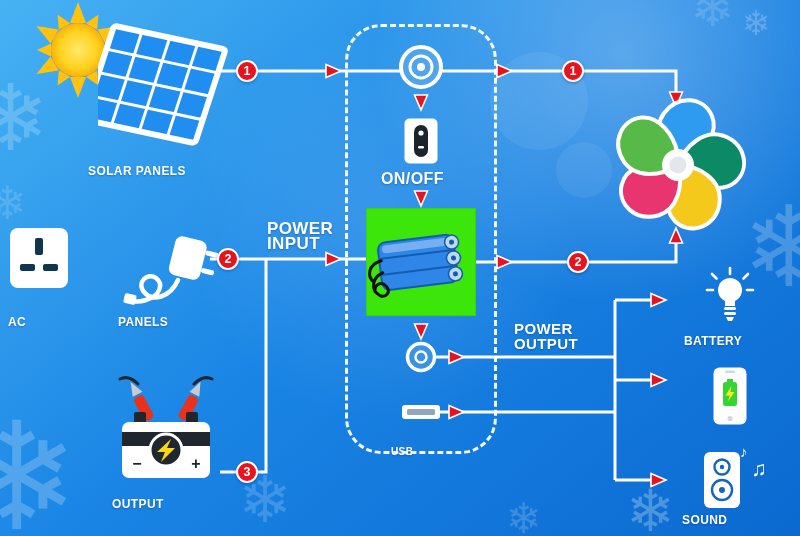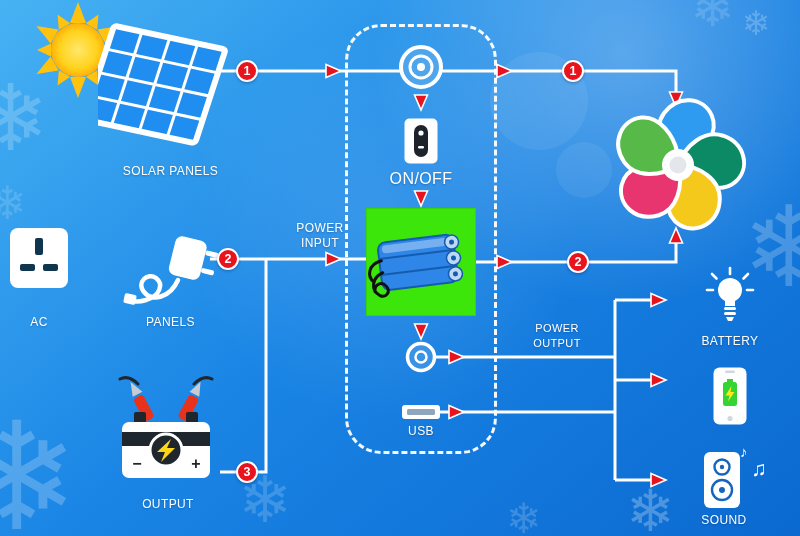--- a/index.html
+++ b/index.html
@@ -7,22 +7,22 @@
   .stage{position:relative;width:800px;height:536px;overflow:hidden;
     font-family:"Liberation Sans","DejaVu Sans",sans-serif;
     background:
       radial-gradient(circle at 78% 10%, rgba(255,255,255,.28), rgba(255,255,255,0) 32%),
       radial-gradient(circle at 48% 42%, rgba(255,255,255,.12), rgba(255,255,255,0) 38%),
       linear-gradient(140deg,#47b2f3 0%,#1a85e5 48%,#0b69d0 100%);}
   .snow{position:absolute;color:#fff;line-height:1;z-index:0;pointer-events:none}
   .bokeh{position:absolute;border-radius:50%;background:rgba(255,255,255,.07);z-index:0}
   .wires{position:absolute;left:0;top:0;z-index:2}
   .icon{position:absolute;z-index:3}
-  .label{position:absolute;z-index:4;color:#fff;font-weight:400;font-size:12px;letter-spacing:.4px;
-    text-align:center;line-height:15px;text-shadow:0 1px 2px rgba(0,40,90,.35)}
+  .label{position:absolute;z-index:4;color:#fff;font-weight:700;font-size:12px;letter-spacing:.4px;
+    line-height:15px;text-shadow:0 1px 2px rgba(0,40,90,.35)}
   .badge{position:absolute;z-index:5;width:22px;height:22px;border-radius:50%;background:#e8131d;
     border:2px solid #fff;color:#fff;font-size:12.5px;font-weight:700;display:flex;align-items:center;
     justify-content:center;box-shadow:0 1px 3px rgba(0,20,60,.35)}
   .dashed-box{position:absolute;left:345px;top:24px;width:152px;height:430px;
     border:3px dashed rgba(255,255,255,.95);border-radius:36px;z-index:1}
   .pack{position:absolute;left:366px;top:208px;width:110px;height:108px;background:#3ce50a;z-index:3;
     box-shadow:inset 0 0 0 1px rgba(0,0,0,.08)}
   .note{position:absolute;z-index:4;color:#fff;line-height:1}
 
   .sun{left:26px;top:0;width:104px;height:100px}
@@ -36,24 +36,24 @@
   .usb{left:401px;top:404px;width:40px;height:16px}
   .fan{left:606px;top:93px;width:144px;height:144px}
   .bulb{left:703px;top:266px;width:54px;height:62px}
   .phone{left:712px;top:366px;width:36px;height:60px}
   .speaker{left:702px;top:450px;width:44px;height:60px}
 
   .lbl-solar{left:88px;top:164px;width:165px}
   .lbl-ac{left:8px;top:315px;width:62px}
   .lbl-adapter{left:118px;top:315px;width:105px}
   .lbl-battery{left:112px;top:497px;width:112px}
-  .lbl-pin{left:280px;top:221px;width:80px;font-size:12px}
+  .lbl-pin{left:267px;top:221px;width:80px;font-size:17px}
   .lbl-onoff{left:381px;top:171px;width:80px;font-size:16px}
-  .lbl-usb{left:391px;top:424px;width:60px;font-size:12px}
-  .lbl-pout{left:514px;top:321px;width:86px;font-size:11px}
+  .lbl-usb{left:391px;top:444px;width:60px;font-size:10px}
+  .lbl-pout{left:514px;top:321px;width:86px;font-size:15px}
   .lbl-light{left:684px;top:334px;width:92px}
   .lbl-phone{left:670px;top:424px;width:120px}
   .lbl-sound{left:682px;top:513px;width:84px}
 
   .b-l1{left:236px;top:60px}
   .b-l2{left:217px;top:248px}
   .b-l3{left:236px;top:461px}
   .b-r1{left:562px;top:60px}
   .b-r2{left:567px;top:251px}
 

